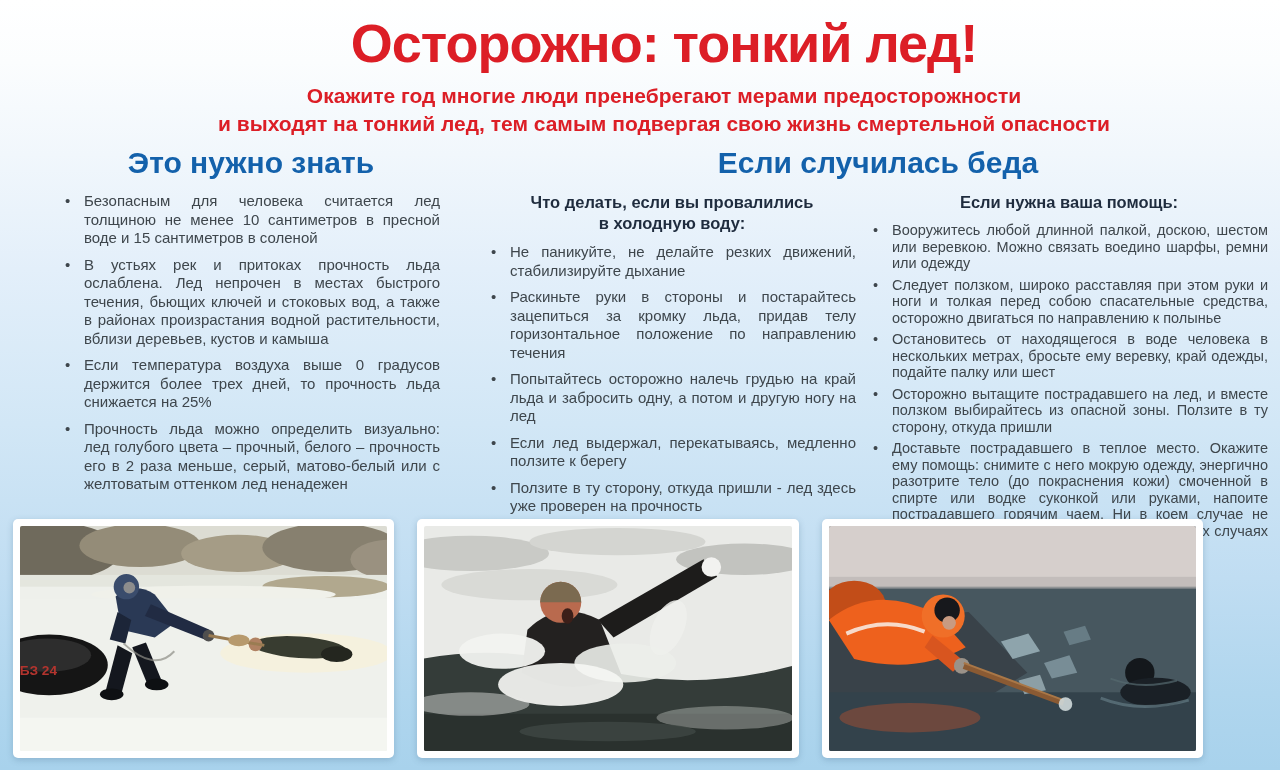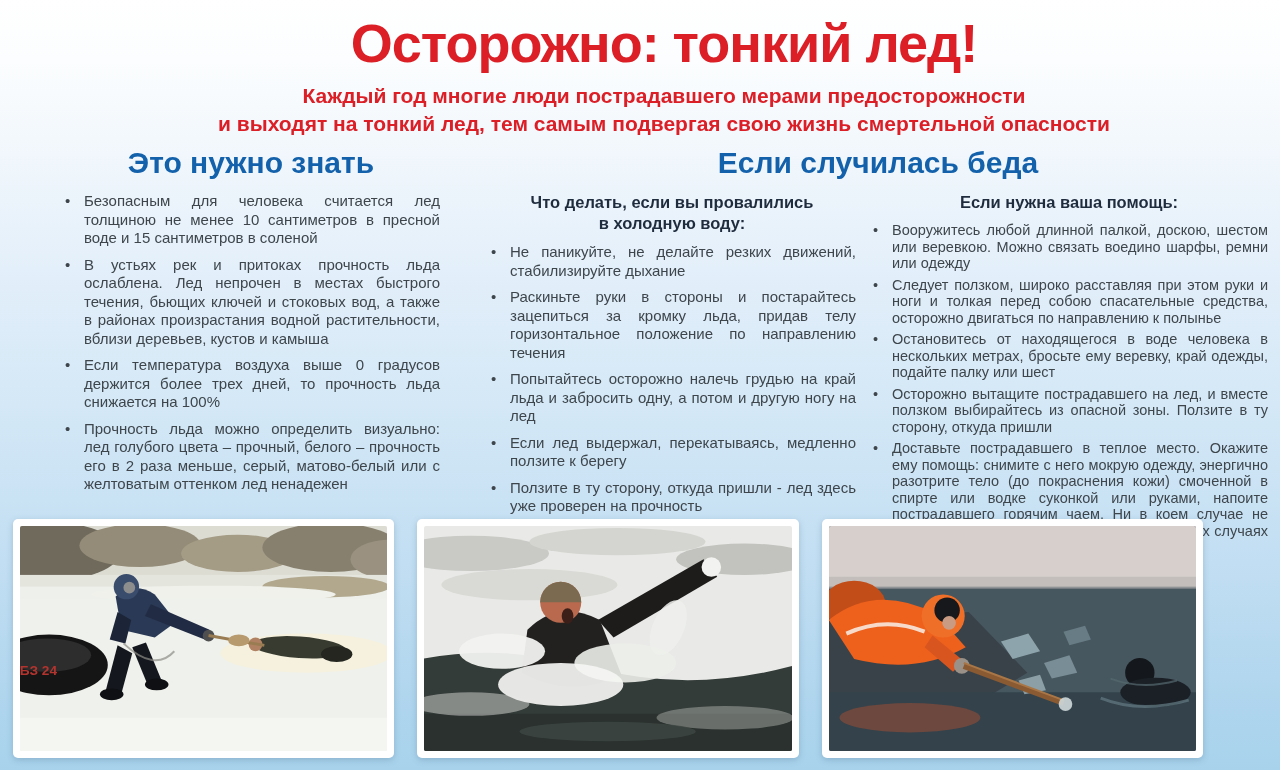--- a/index.html
+++ b/index.html
@@ -89,41 +89,41 @@
   figure.photo svg { width: 100%; height: 100%; display: block; border-radius: 2px; }
 </style>
 </head>
 <body>
 
 <div class="poster">
 
   <header class="hdr">
     <h1 class="title">Осторожно: тонкий лед!</h1>
     <p class="subtitle">
-      <span>Каждый год многие люди пострадавшего мерами предосторожности</span><br>
+      <span>Окажите год многие люди пренебрегают мерами предосторожности</span><br>
       <span>и выходят на тонкий лед, тем самым подвергая свою жизнь смертельной опасности</span>
     </p>
   </header>
 
   <div class="content">
 
     <section class="col-know">
       <h2 class="sec-h">Это нужно знать</h2>
       <ul class="blist">
         <li>
             <span class="bdot">•</span>
             <span class="btxt">Безопасным для человека считается лед толщиною не менее 10 сантиметров в пресной воде и 15 сантиметров в соленой</span>
           </li>
         <li>
             <span class="bdot">•</span>
             <span class="btxt">В устьях рек и притоках прочность льда ослаблена. Лед непрочен в местах быстрого течения, бьющих ключей и стоковых вод, а также в районах произрастания водной растительности, вблизи деревьев, кустов и камыша</span>
           </li>
         <li>
             <span class="bdot">•</span>
-            <span class="btxt">Если температура воздуха выше 0 градусов держится более трех дней, то прочность льда снижается на 100%</span>
+            <span class="btxt">Если температура воздуха выше 0 градусов держится более трех дней, то прочность льда снижается на 25%</span>
           </li>
         <li>
             <span class="bdot">•</span>
             <span class="btxt">Прочность льда можно определить визуально: лед голубого цвета – прочный, белого – прочность его в 2 раза меньше, серый, матово-белый или с желтоватым оттенком лед ненадежен</span>
           </li>
       </ul>
     </section>
 
     <section class="col-trouble">
       <h2 class="sec-h">Если случилась беда</h2>

